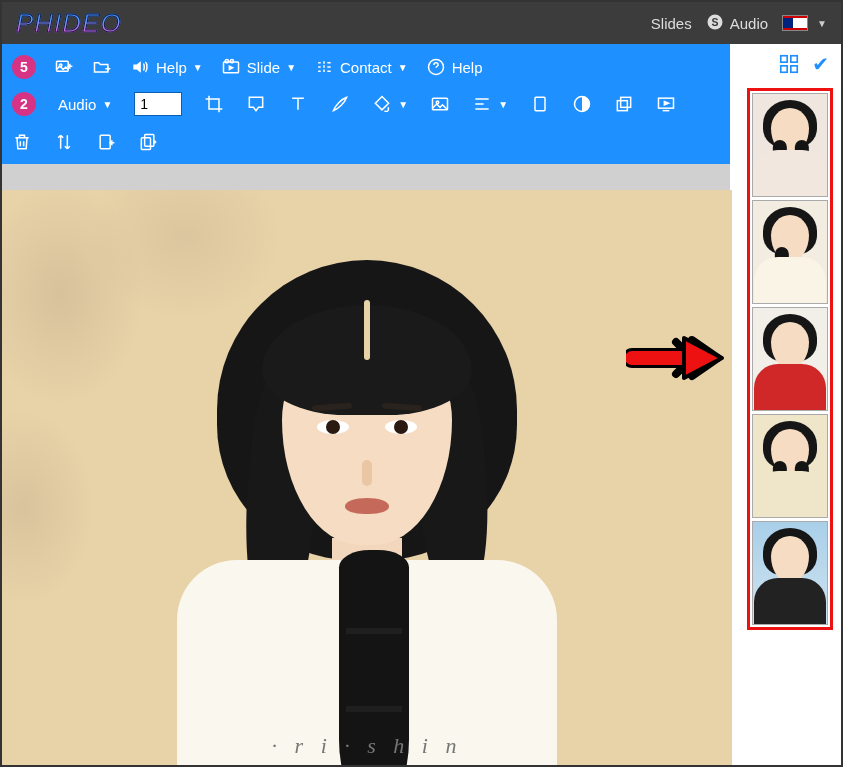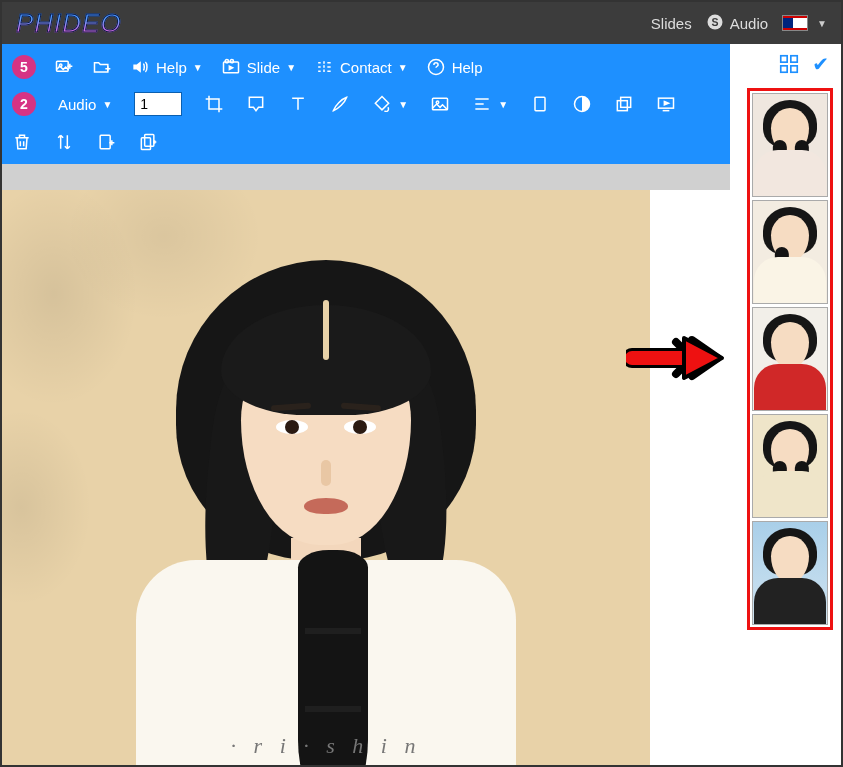--- a/index.html
+++ b/index.html
@@ -29,21 +29,21 @@
   .ticon.fill svg { fill: #fff; stroke: none; }
   .slide-input { width: 48px; height: 24px; border: 1px solid #0a5fb0; padding: 2px 5px; font-size: 14px; background: #fff; color: #000; }
 
   .right-icons { position: absolute; top: 48px; right: 16px; display: flex; gap: 12px; align-items: center; color: #1e90ff; }
   .right-icons .grid-icon svg { stroke: #1e90ff; }
   .right-icons .check { color: #1e90ff; font-size: 20px; }
 
   .content { position: relative; display: flex; }
   .canvas-wrap { width: 728px; }
   .gray-strip { height: 26px; background: #d0d0d0; }
-  .canvas { width: 648px; height: 577px; background: #e8d2a8; position: relative; overflow: hidden; }
+  .canvas { width: 730px; height: 577px; background: #e8d2a8; position: relative; overflow: hidden; }
 
   
   .canvas::before { content:""; position:absolute; inset:0; background:
     radial-gradient(120px 160px at 8% 18%, rgba(0,0,0,0.08), transparent 70%),
     radial-gradient(100px 140px at 3% 55%, rgba(0,0,0,0.07), transparent 70%),
     radial-gradient(140px 120px at 25% 8%, rgba(0,0,0,0.06), transparent 70%); }
 
   .figure { position:absolute; left:50%; top:30px; transform:translateX(-50%); width:380px; height:560px; }
   .hair-back { position:absolute; left:50%; top:40px; transform:translateX(-50%); width:300px; height:300px; background:#161616; border-radius:50% 50% 45% 45%; }
   .face { position:absolute; left:50%; top:110px; transform:translateX(-50%); width:170px; height:215px; background:#f6dcc2; border-radius:48% 48% 46% 46% / 42% 42% 58% 58%; }

